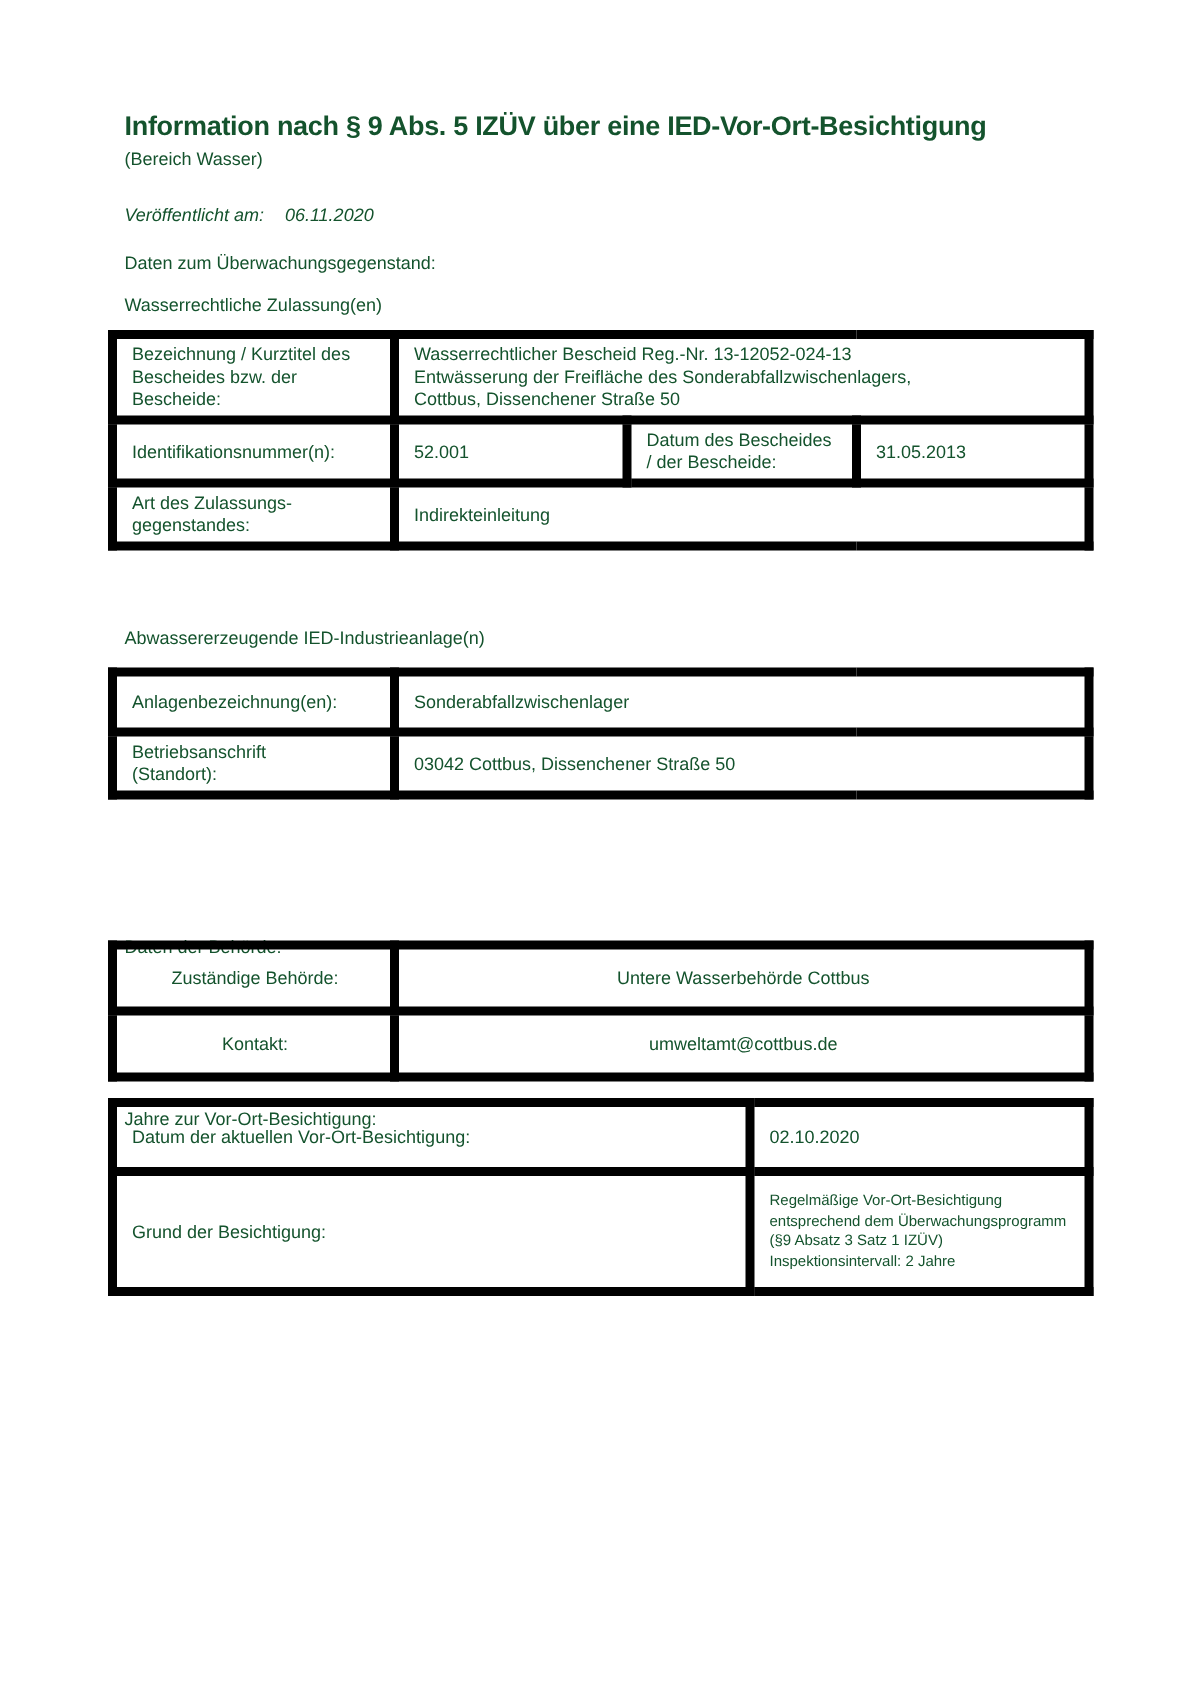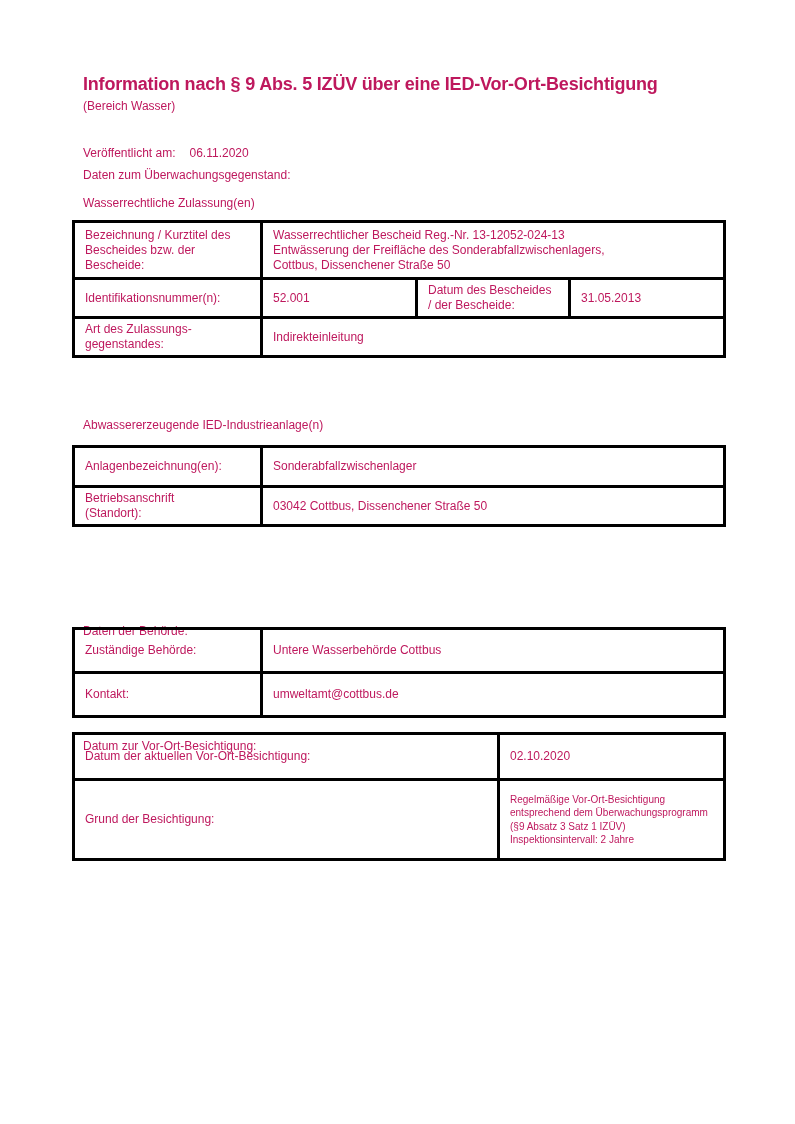--- a/index.html
+++ b/index.html
@@ -5,59 +5,59 @@
   html, body {
     margin: 0;
     padding: 0;
     background: #ffffff;
   }
   .page {
     position: relative;
     width: 795px;
     height: 1124px;
     background: #ffffff;
-    color: #be185d;
+    color: #14532d;
     font-family: "Liberation Sans", "DejaVu Sans", sans-serif;
     font-size: 12px;
     line-height: 15px;
     overflow: hidden;
   }
   .abs { position: absolute; left: 83px; white-space: pre-line; }
   .title {
     top: 74px;
     font-size: 18px;
     line-height: 21px;
     font-weight: bold;
     letter-spacing: -0.2px;
     margin: 0;
   }
   .subtitle { top: 99px; }
-  .published { top: 146px; display: flex; }
+  .published { top: 136px; display: flex; font-style: italic; }
   .published .date { margin-left: 14px; }
   .sec-heading { font-weight: normal; }
   .h-surveillance { top: 168px; }
   .sub-water { top: 196px; }
   .sub-plant { top: 418px; }
   .h-authority { top: 596px; margin-top: 28px; }
   .h-inspection { top: 739px; }
 
   table.tbl {
     position: absolute;
     left: 72px;
     border-collapse: collapse;
     table-layout: fixed;
     width: 651px;
     border: 1.5px solid #000;
   }
   .t-permit { top: 220px; }
   .t-install { top: 445px; border-radius: 22px; }
-  .t-authority { top: 627px; }
+  .t-authority { top: 627px; text-align: center; }
   .t-inspection { top: 732px; }
   table.tbl td {
-    border: 3px solid #000000;
+    border: 6px solid #000000;
     vertical-align: middle;
     padding: 3px 8px 3px 10px;
     white-space: pre-line;
     overflow: hidden;
   }
   .small-cell {
     font-size: 10px;
     line-height: 13.5px;
   }
 </style>
@@ -142,21 +142,21 @@
         <td>Zuständige Behörde:</td>
         <td>Untere Wasserbehörde Cottbus</td>
       </tr>
       <tr style="height:44px">
         <td>Kontakt:</td>
         <td>umweltamt@cottbus.de</td>
       </tr>
     </tbody>
   </table>
 
-  <div class="abs sec-heading h-inspection">Datum zur Vor-Ort-Besichtigung:</div>
+  <div class="abs sec-heading h-inspection">Jahre zur Vor-Ort-Besichtigung:</div>
 
   <table class="tbl t-inspection">
     <colgroup>
       <col style="width:425px">
         <col style="width:226px">
     </colgroup>
     <tbody>
       <tr style="height:46px">
         <td>Datum der aktuellen Vor-Ort-Besichtigung:</td>
         <td>02.10.2020</td>

